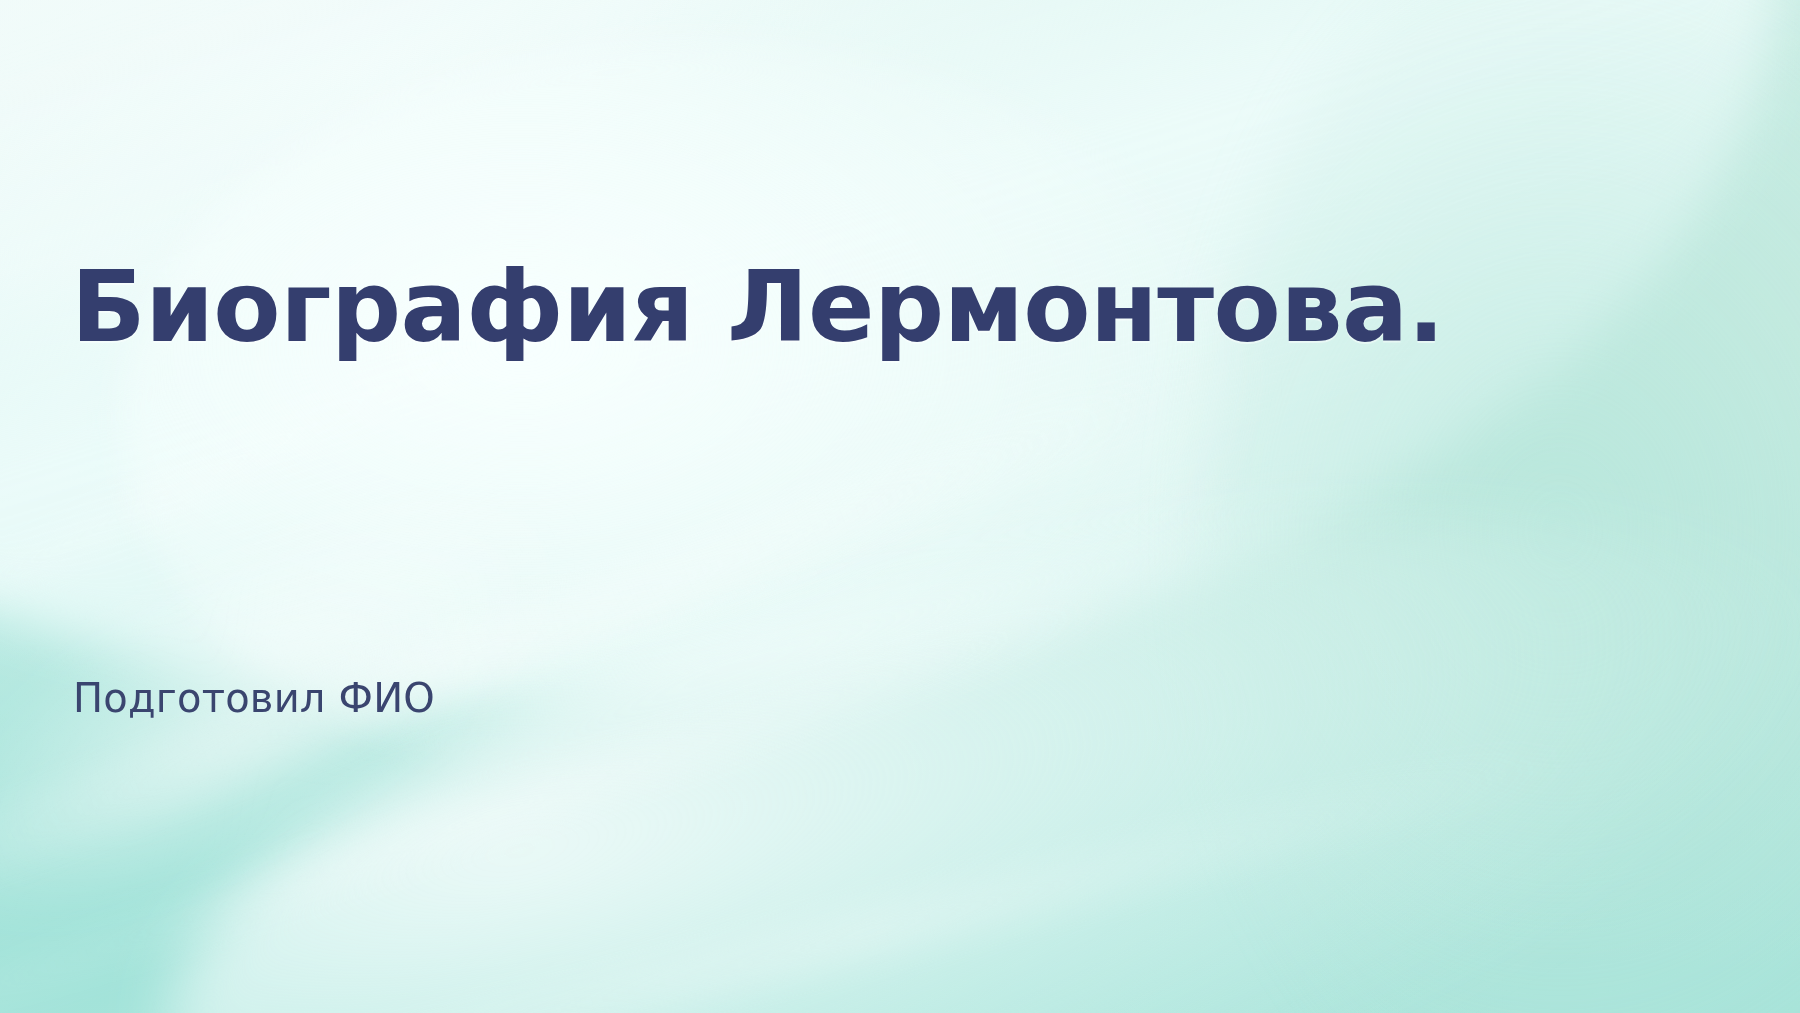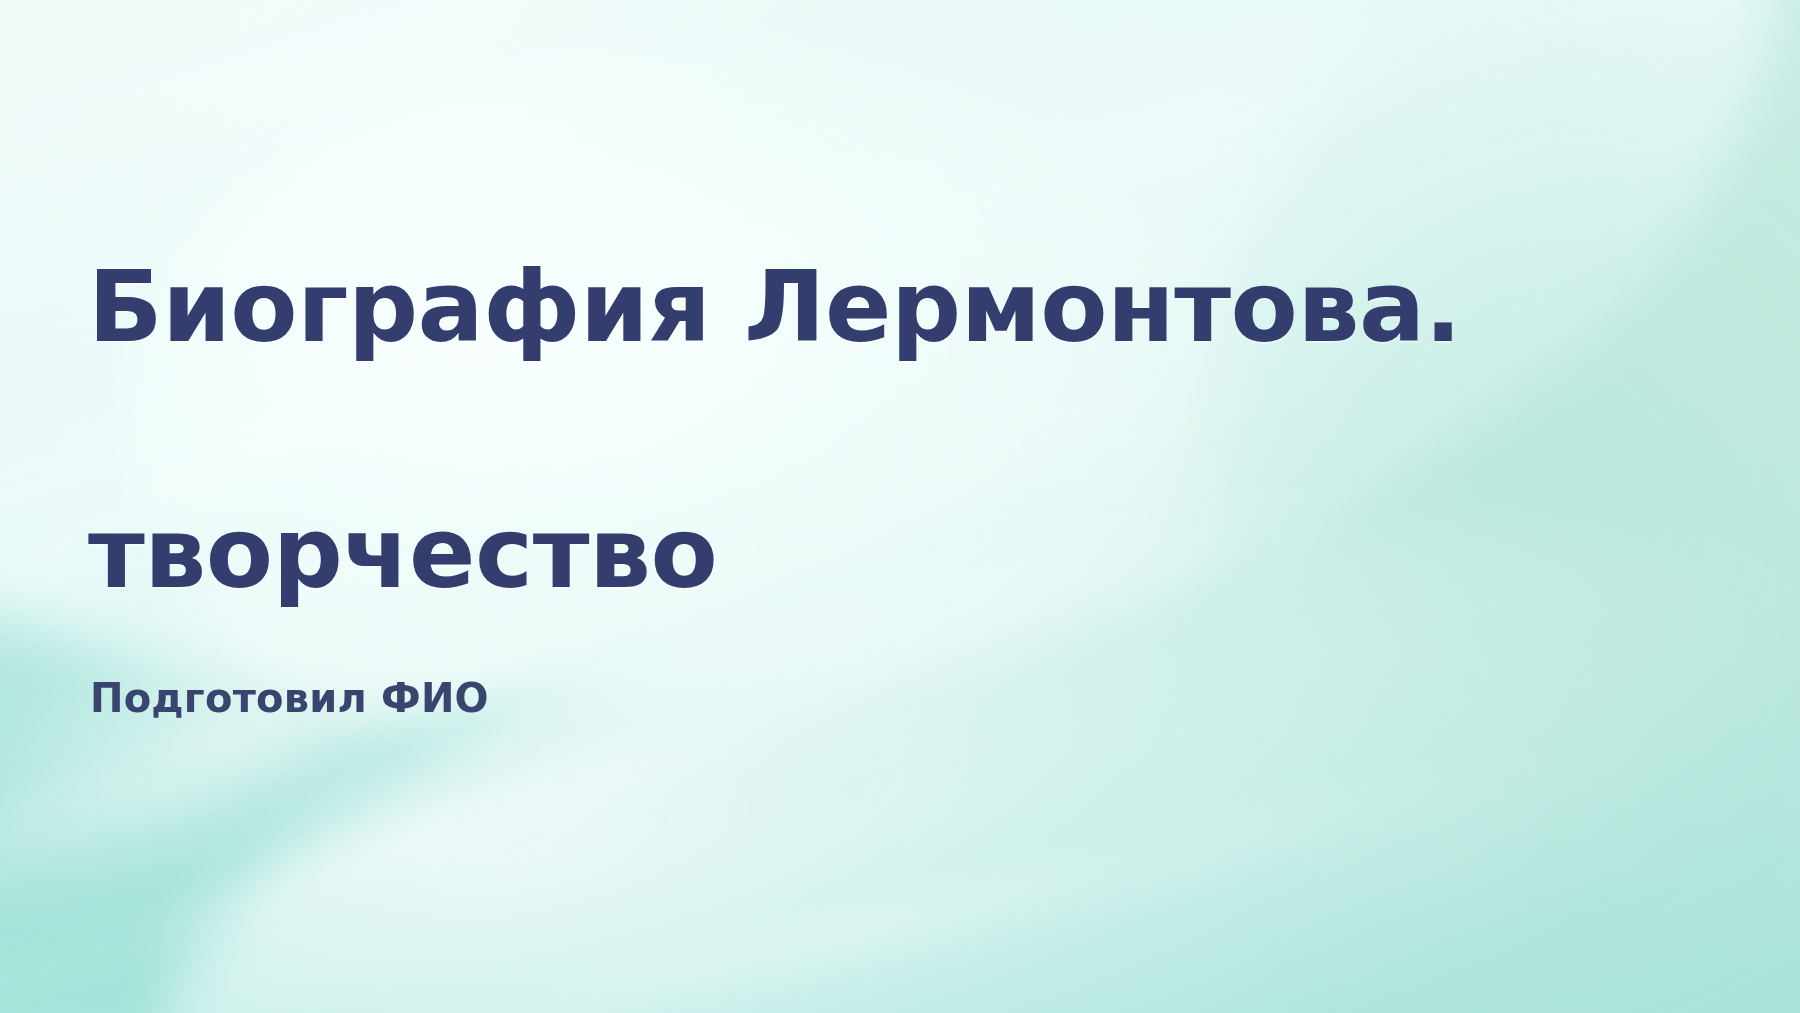--- a/index.html
+++ b/index.html
@@ -93,21 +93,21 @@
     height: 300px;
     border-radius: 50%;
     background: radial-gradient(ellipse at 50% 50%, rgba(255,255,255,0.55) 0%, rgba(255,255,255,0) 68%);
     transform: rotate(-30deg);
     filter: blur(22px);
   }
 
   
   .content {
     position: absolute;
-    left: 88px;
+    left: 71px;
     top: 0;
     width: 1640px;
     height: 100%;
   }
 
   .slide-title {
     position: absolute;
     top: 246px;
     left: 0;
     margin: 0;
@@ -122,21 +122,21 @@
   }
 
   .slide-subtitle {
     position: absolute;
     top: 672px;
     left: 2px;
     margin: 0;
     font-family: "DejaVu Sans", "Liberation Sans", sans-serif;
     font-size: 40px;
     line-height: 52px;
-    font-weight: 700;
+    font-weight: 400;
     letter-spacing: 0.2px;
     color: #3a456f;
   }
 </style>
 </head>
 <body>
 
 <div id="slide">
 
   <div class="deco wave-top"></div>
@@ -147,19 +147,18 @@
   <div class="deco streak streak-d"></div>
   <div class="deco streak streak-a"></div>
   <div class="deco streak streak-b"></div>
   <div class="deco streak streak-c"></div>
 
   <div class="content">
 
     <h1 class="slide-title">
       <span class="title-line">Биография Лермонтова.</span><br>
       <br>
-      <span class="title-line">творчество</span>
     </h1>
 
     <p class="slide-subtitle">Подготовил ФИО</p>
 
   </div>
 </div>
 
 </body></html>

